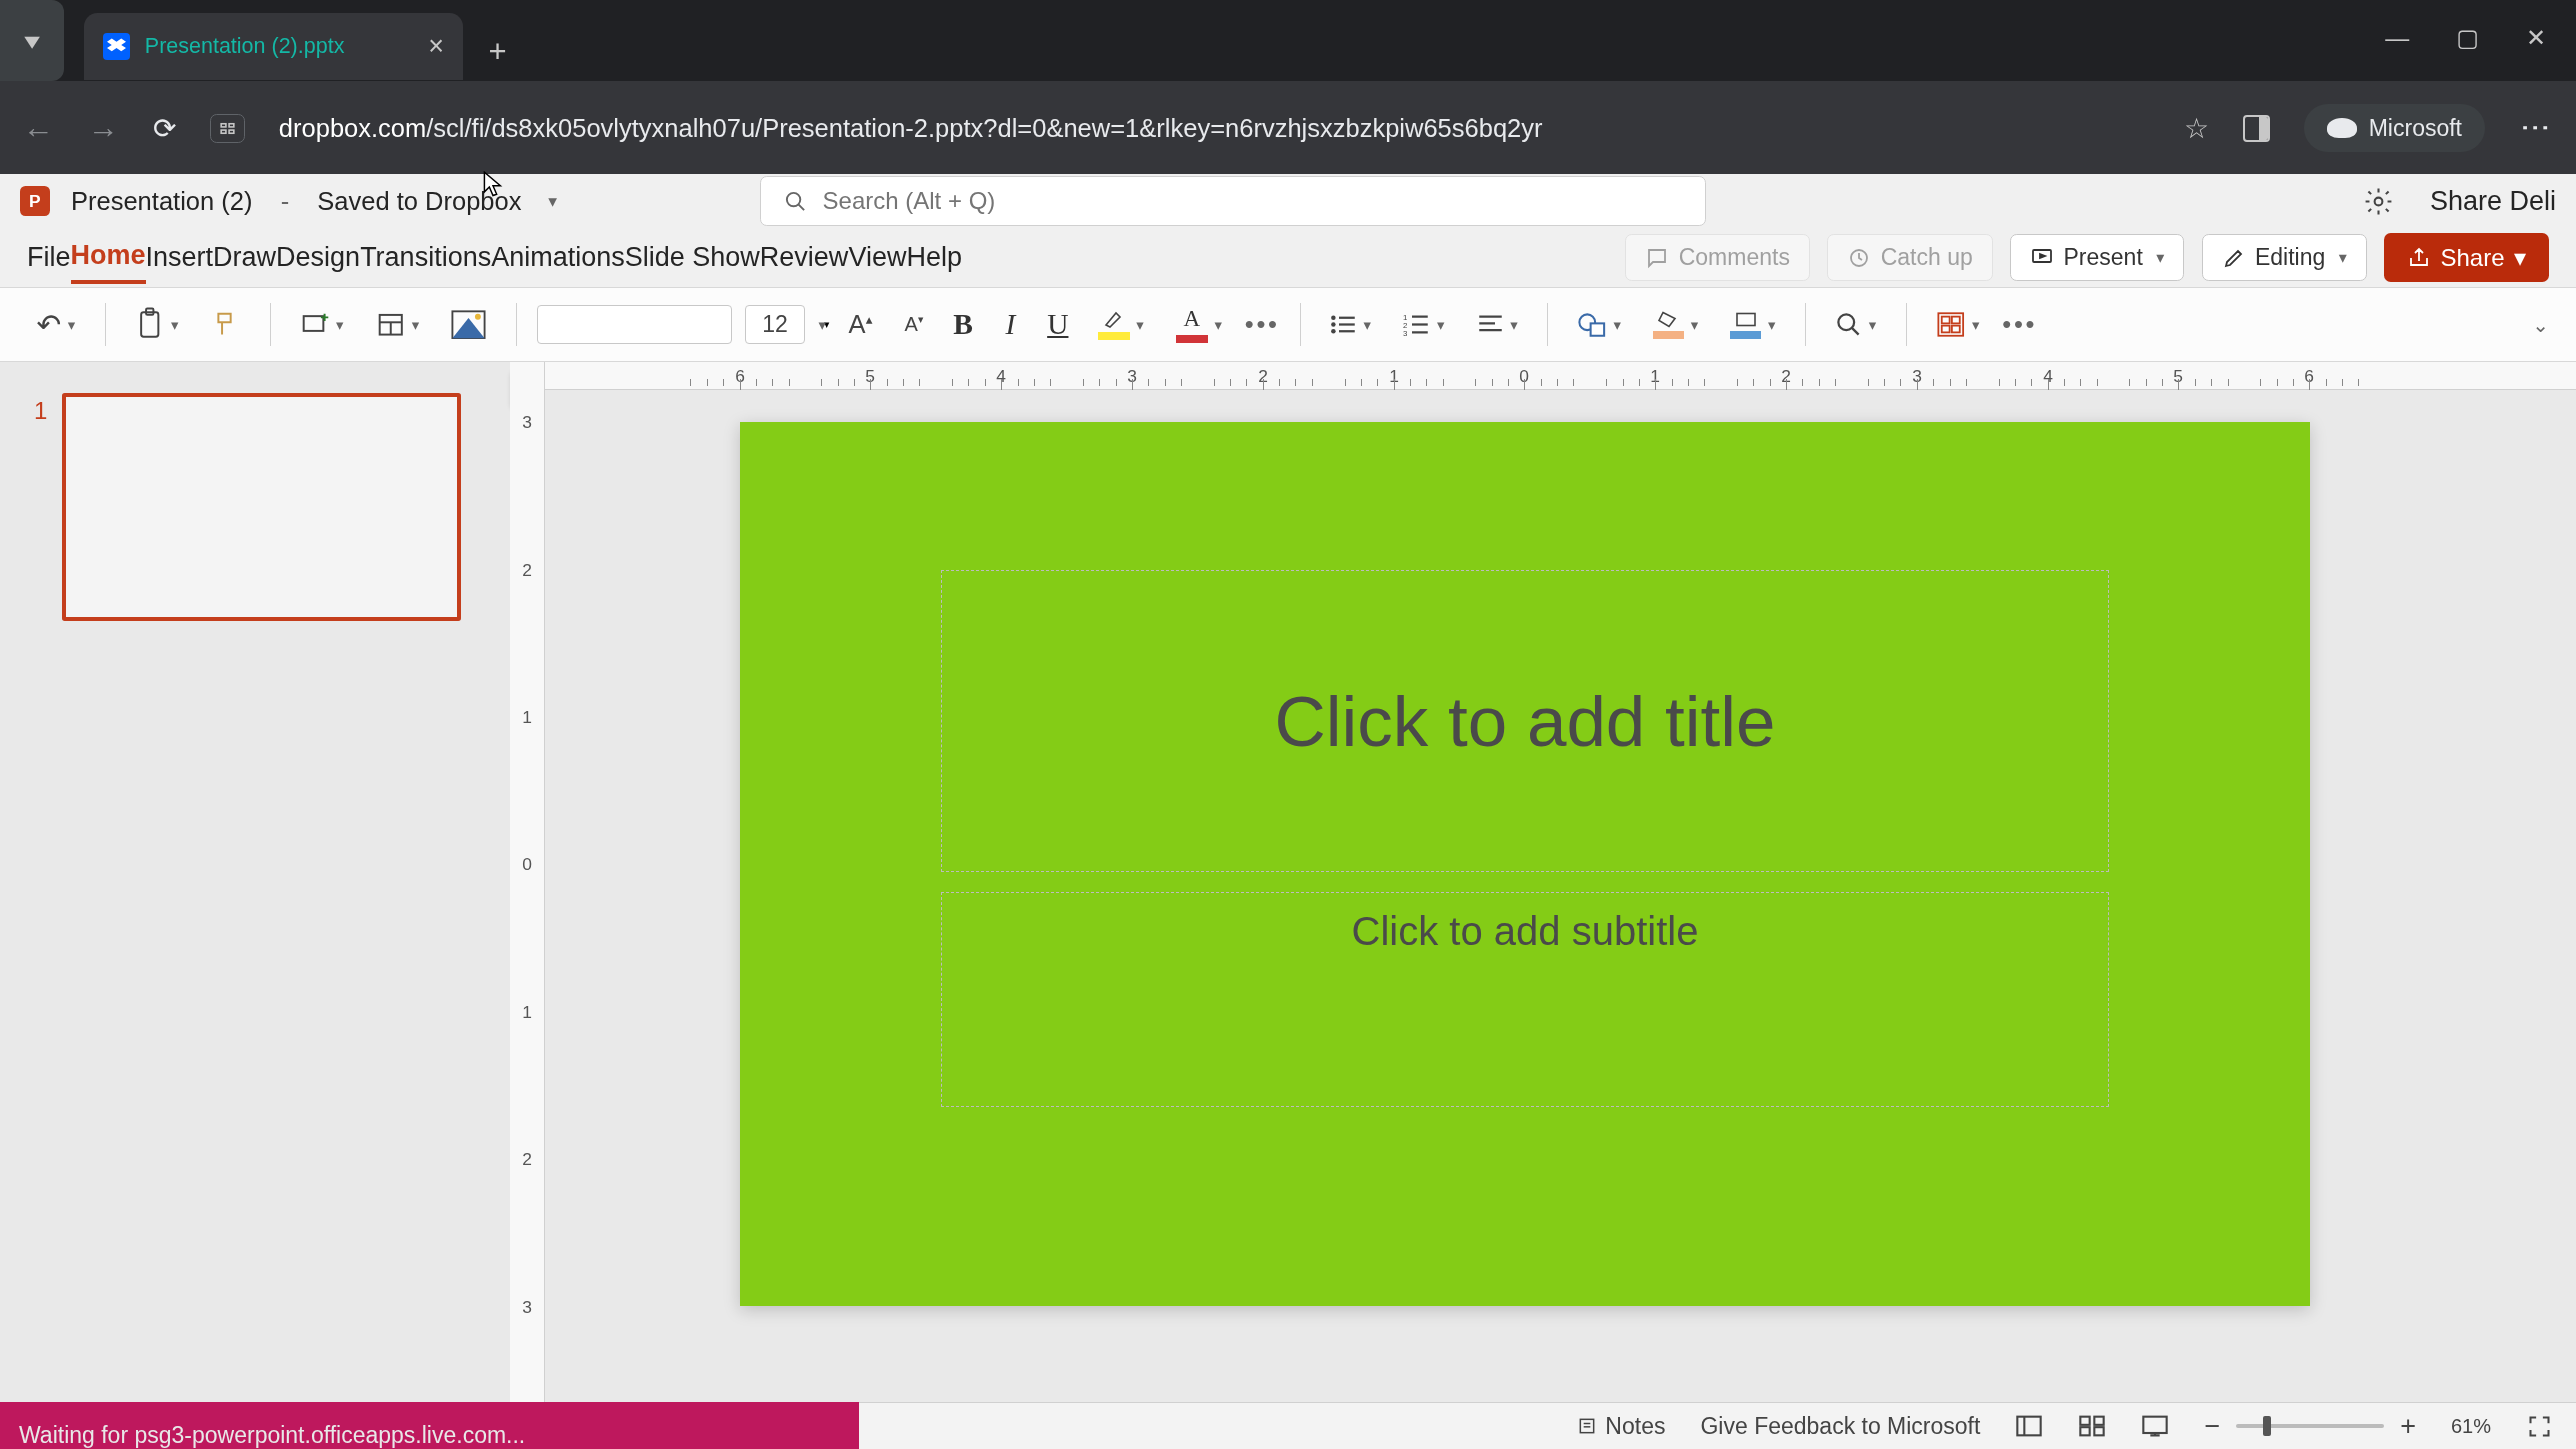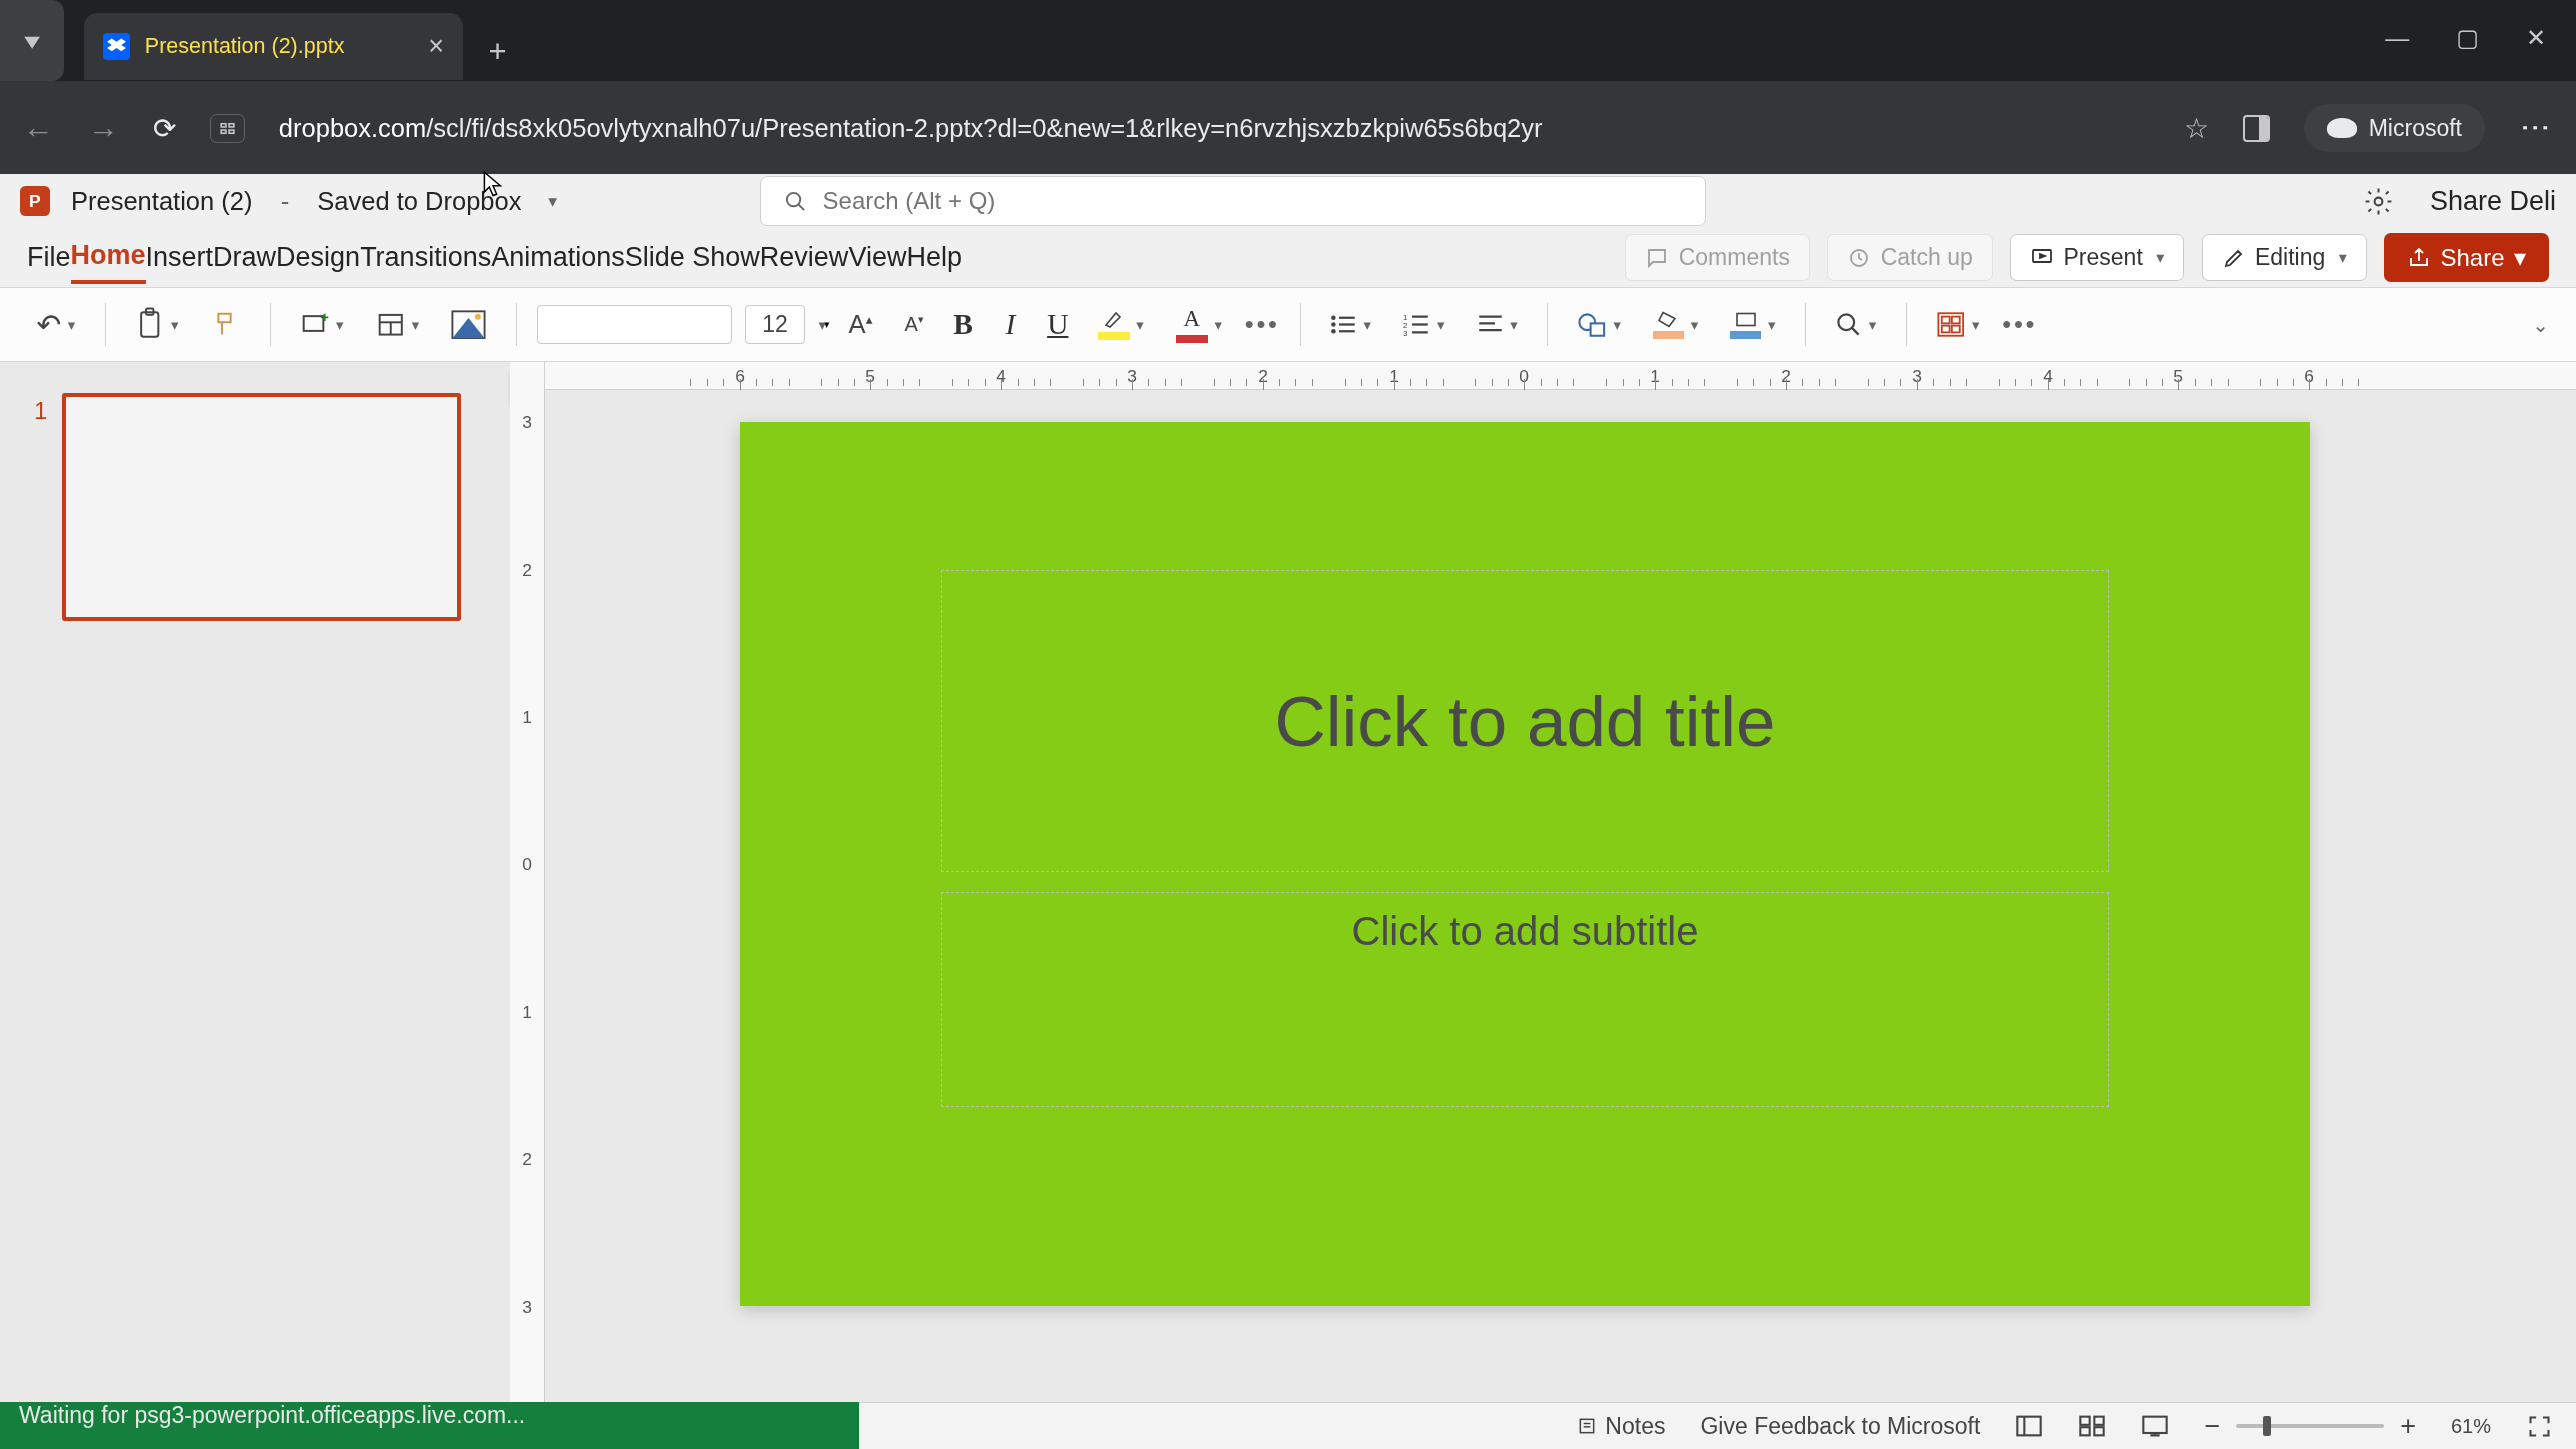--- a/index.html
+++ b/index.html
@@ -5,21 +5,21 @@
 * { margin: 0; padding: 0; box-sizing: border-box; font-family: "Segoe UI", Arial, sans-serif; }
 body { width: 2576px; height: 1449px; background: #202124; overflow: hidden; position: relative; }
 
 
 .browser-titlebar { height: 81px; background: #202124; display: flex; align-items: flex-start; }
 .tab-search-btn { width: 64px; height: 81px; background: #3c4043; border-radius: 0 12px 12px 0; display: flex; align-items: center; justify-content: center; margin-right: 20px; }
 .chev { color: #c7c7c7; font-size: 24px; transform: scaleX(1.3); }
 .tab { height: 67px; background: #35363a; border-radius: 13.4px 13.4px 0 0; display: flex; align-items: center; padding: 0 19px; gap: 14.8px; margin-top: 13.4px; width: 379px; }
 .tab-favicon { width: 27px; height: 27px; background: #0061fe; border-radius: 4px; display: flex; align-items: center; justify-content: center; }
 .tab-favicon svg { width: 19px; height: 19px; fill: #fff; }
-.tab-title { color: #fde047; font-size: 21.5px; flex: 1; white-space: nowrap; overflow: hidden; }
+.tab-title { color: #14b8a6; font-size: 21.5px; flex: 1; white-space: nowrap; overflow: hidden; }
 .tab-close { color: #c7c7c7; font-size: 27px; cursor: pointer; line-height: 1; }
 .new-tab { color: #c7c7c7; font-size: 31px; margin: 34px 0 0 25.5px; cursor: pointer; }
 .win-controls { margin-left: auto; display: flex; gap: 47px; padding: 23.5px 30px 0 0; }
 .win-controls span { color: #c7c7c7; font-size: 24px; cursor: pointer; }
 
 .browser-toolbar { height: 94px; background: #35363a; display: flex; align-items: center; padding: 0 23px; gap: 34px; }
 .nav-btn { color: #8a8d91; font-size: 31px; cursor: pointer; }
 .reload { color: #e8eaed; font-size: 28px; }
 .site-settings { color: #c7c7c7; font-size: 20px; border: 1.3px solid #5f6368; border-radius: 6.7px; padding: 4px 6.7px; display: flex; align-items: center; gap: 2.7px; }
 .url { color: #e8eaed; font-size: 25.5px; flex: 1; }
@@ -91,21 +91,21 @@
 .canvas-area { flex: 1; background: #e9e9e9; position: relative; overflow: hidden; }
 .ruler-h { height: 28px; background: #f8f8f8; border-bottom: 0.7px solid #d0d0d0; position: relative; margin-left: 0; }
 .ruler-h .lbl { position: absolute; font-size: 17.4px; color: #555; transform: translateX(-50%); top: 4px; }
 .ruler-h .tick { position: absolute; top: 17.4px; width: 0.7px; height: 9.4px; background: #888; }
 
 .slide { position: absolute; top: 60px; left: 195px; width: 1570px; height: 884px; background: #84cc16; box-shadow: 0 4px 16px rgba(0,0,0,.18); }
 .ph { position: absolute; border: 1.3px dashed #bcbcbc; display: flex; align-items: center; justify-content: center; text-align: center; color: #4a4a4a; }
 .ph.title { top: 148px; left: 201px; right: 201px; height: 302px; font-size: 71px; font-weight: 300; }
 .ph.subtitle { top: 470px; left: 201px; right: 201px; height: 215px; font-size: 40px; align-items: flex-start; padding-top: 16px; }
 
-.statusbar { position: absolute; bottom: 0; left: 0; width: 859px; height: 47px; background: #15803d; color: #e8e8e8; font-size: 23px; display: flex; align-items: flex-start; padding: 0 19px; }
+.statusbar { position: absolute; bottom: 0; left: 0; width: 859px; height: 47px; background: #be185d; color: #e8e8e8; font-size: 23px; display: flex; align-items: flex-end; padding: 0 19px; }
 .app-statusbar { position: absolute; bottom: 0; right: 0; left: 859px; height: 47px; background: #f3f3f3; border-top: 0.7px solid #d0d0d0; display: flex; align-items: center; justify-content: flex-end; padding: 0 23px; gap: 35px; font-size: 23px; color: #444; }
 .sb-item { display: flex; align-items: center; gap: 8px; cursor: pointer; }
 .zoom-ctrl { display: flex; align-items: center; gap: 16px; }
 .zoom-track { width: 148px; height: 4px; background: #bbb; position: relative; border-radius: 2px; }
 .zoom-handle { position: absolute; top: -8px; left: 27px; width: 8px; height: 20px; background: #555; border-radius: 2px; }
 .zoom-pct { font-size: 20px; }
 .fit-btn { font-size: 27px; }
 
 .cursor { position: absolute; top: 171px; left: 483px; font-size: 24px; color: #000; pointer-events: none; z-index: 999; }
 

